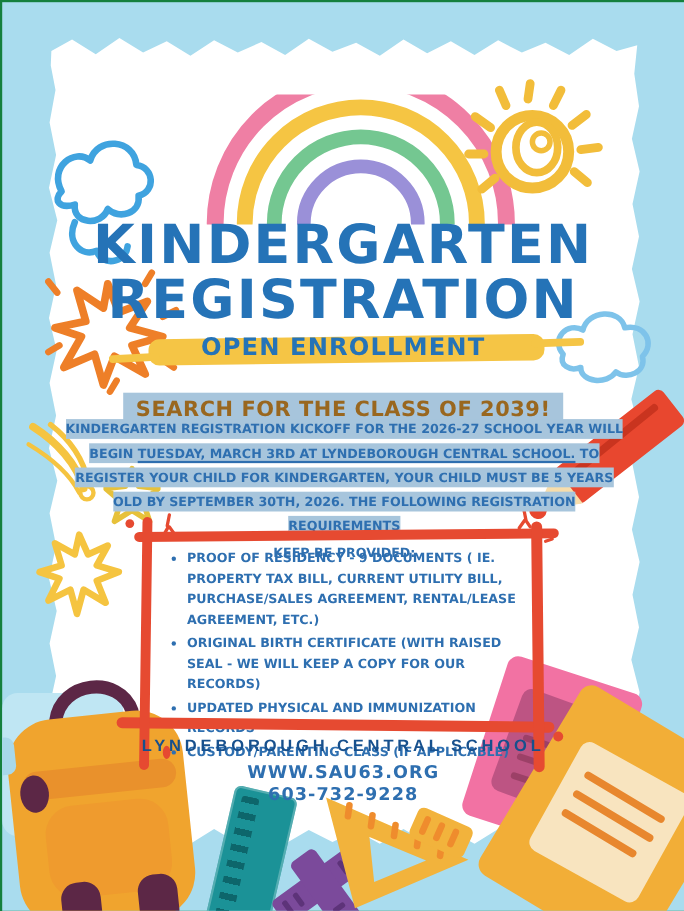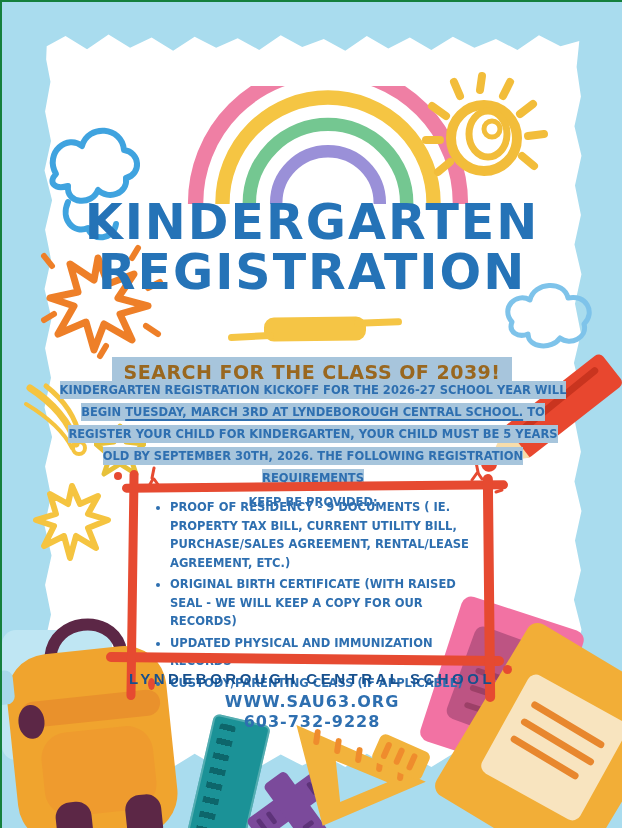--- a/index.html
+++ b/index.html
@@ -250,20 +250,21 @@
     <div class="line" style="top:110px;left:42px;width:78px;"></div>
   </div>
 
   <div class="textlayer">
 
     <div class="title title1">KINDERGARTEN</div>
     <div class="title title2">REGISTRATION</div>
 
     <div class="banner-wrap">
       <span class="banner">
+        <span>OPEN ENROLLMENT</span>
         <span class="tail-r"></span>
       </span>
     </div>
 
     <div class="subtitle-wrap">
       <span class="subtitle">SEARCH FOR THE CLASS OF 2039!</span>
     </div>
 
     <div class="intro">
       <span class="hl"><span>KINDERGARTEN REGISTRATION KICKOFF FOR THE 2026-27 SCHOOL YEAR WILL BEGIN </span><span class="ul">TUESDAY, MARCH 3RD AT LYNDEBOROUGH CENTRAL SCHOOL.</span><span> TO REGISTER YOUR CHILD FOR KINDERGARTEN, YOUR CHILD MUST BE 5 YEARS OLD BY SEPTEMBER 30TH, 2026. THE FOLLOWING REGISTRATION REQUIREMENTS</span></span>

